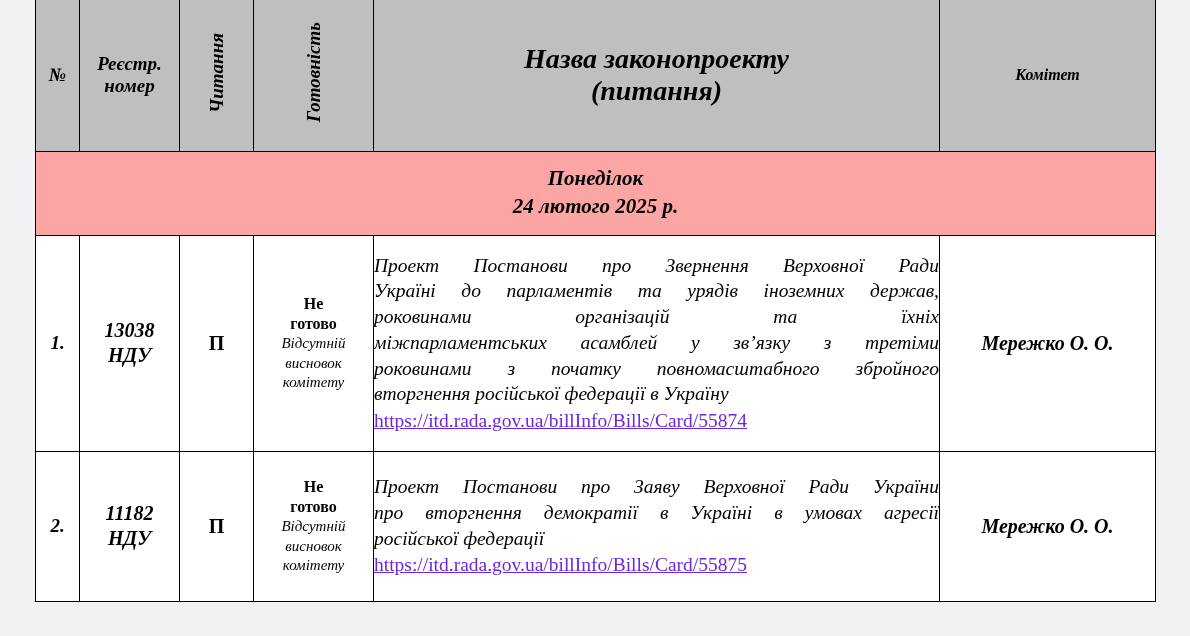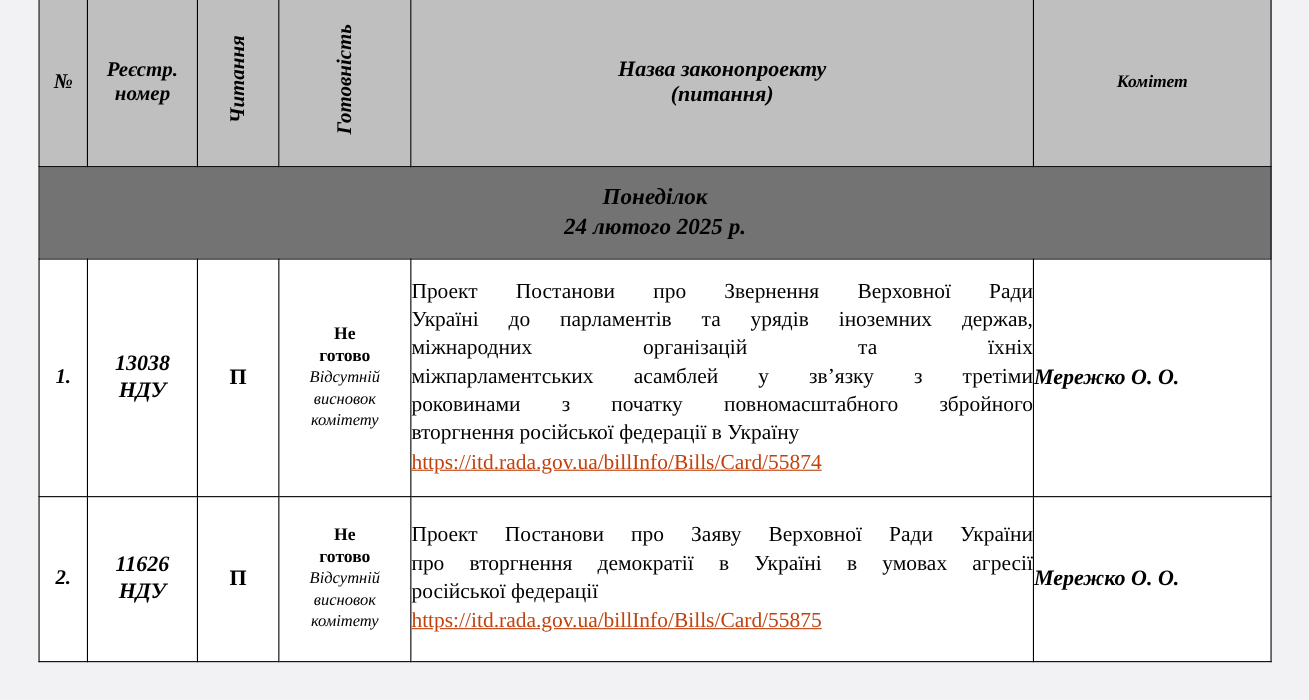--- a/index.html
+++ b/index.html
@@ -47,36 +47,36 @@
     font-weight: bold;
     font-style: italic;
     font-size: 19px;
     line-height: 1.15;
     height: 152px;
   }
   td.h-num { width: 44px; font-size: 19px; }
   td.h-reg { width: 100px; }
   td.h-read { width: 74px; }
   td.h-ready { width: 120px; }
-  td.h-name { width: 566px; font-size: 20px; }
+  td.h-name { width: 566px; font-size: 28px; }
   td.h-comm { width: 212px; font-size: 16px; }
 
   .vert {
     writing-mode: vertical-rl;
     transform: rotate(180deg);
     display: inline-block;
     white-space: nowrap;
     font-weight: bold;
     font-style: italic;
     font-size: 19px;
   }
 
   
   tr.dayrow td {
-    background: #737373;
+    background: #fca5a5;
     text-align: center;
     font-weight: bold;
     font-style: italic;
     font-size: 21px;
     line-height: 1.35;
     padding: 12px 0 14px 0;
   }
 
   
   td.c-num {
@@ -120,31 +120,32 @@
     text-align-last: justify;
     font-size: 19.5px;
     line-height: 1.32;
     padding: 10px 12px 10px 12px;
     hyphens: none;
   }
   td.c-name .ln {
     display: block;
     text-align: justify;
     text-align-last: justify;
+    font-style: italic;
   }
   td.c-name .ln.last {
     text-align-last: left;
   }
   td.c-name a {
-    color: #c2410c;
+    color: #6d28d9;
     text-decoration: underline;
     font-size: 19.5px;
   }
   td.c-comm {
-    text-align: left;
+    text-align: center;
     font-weight: bold;
     font-style: italic;
     font-size: 20px;
     line-height: 1.25;
   }
   .row1 { height: 216px; }
   .row2 { height: 150px; }
   .linkline { display: block; margin-top: 1px; text-align: left; text-align-last: left; }
 </style>
 </head>
@@ -199,33 +200,33 @@
           <td class="c-ready">
             <span class="big">Не</span>
             <span class="big">готово</span>
             <span class="small">Відсутній</span>
             <span class="small">висновок</span>
             <span class="small">комітету</span>
           </td>
           <td class="c-name">
             <span class="ln">Проект Постанови про Звернення Верховної Ради</span>
             <span class="ln">Україні до парламентів та урядів іноземних держав,</span>
-            <span class="ln">міжнародних організацій та їхніх</span>
+            <span class="ln">роковинами організацій та їхніх</span>
             <span class="ln">міжпарламентських асамблей у зв’язку з третіми</span>
             <span class="ln">роковинами з початку повномасштабного збройного</span>
             <span class="ln last">вторгнення російської федерації в Україну</span>
             <a class="linkline" href="#" title="https://itd.rada.gov.ua/billInfo/Bills/Card/55874">https://itd.rada.gov.ua/billInfo/Bills/Card/55874</a>
           </td>
           <td class="c-comm">Мережко О. О.</td>
         </tr>
 
         <tr class="row2">
           <td class="c-num">2.</td>
           <td class="c-reg">
-            <div>11626</div>
+            <div>11182</div>
             <div>НДУ</div>
           </td>
           <td class="c-read">П</td>
           <td class="c-ready">
             <span class="big">Не</span>
             <span class="big">готово</span>
             <span class="small">Відсутній</span>
             <span class="small">висновок</span>
             <span class="small">комітету</span>
           </td>

